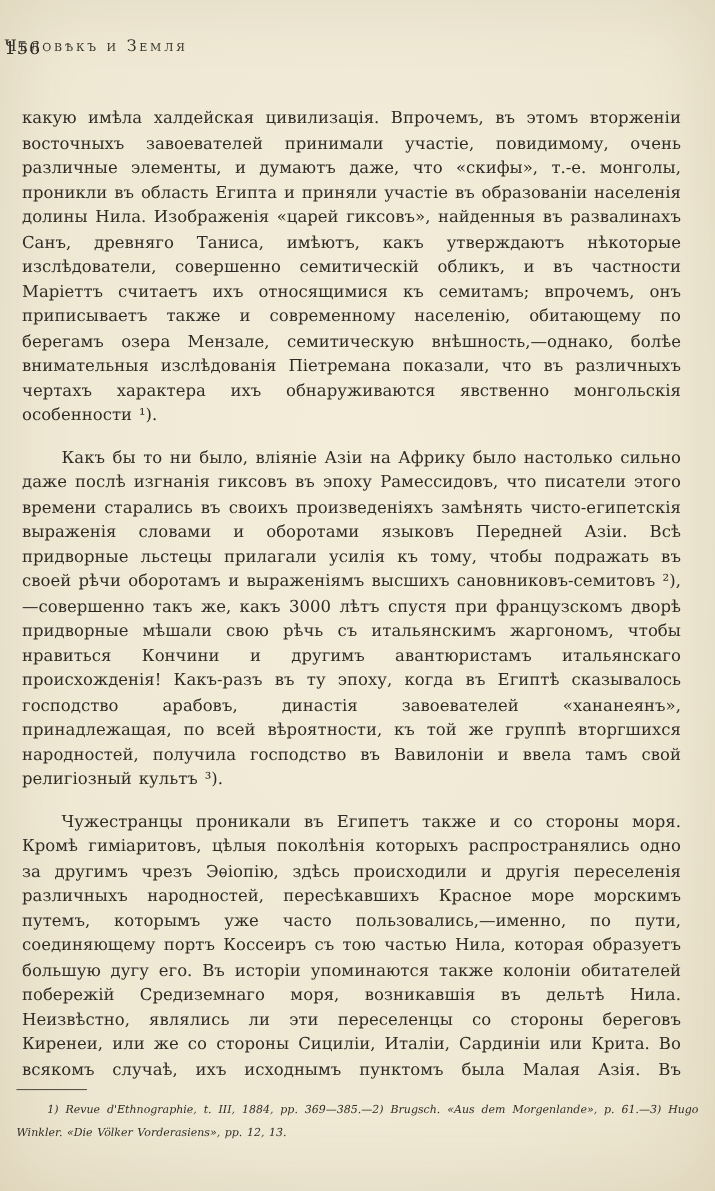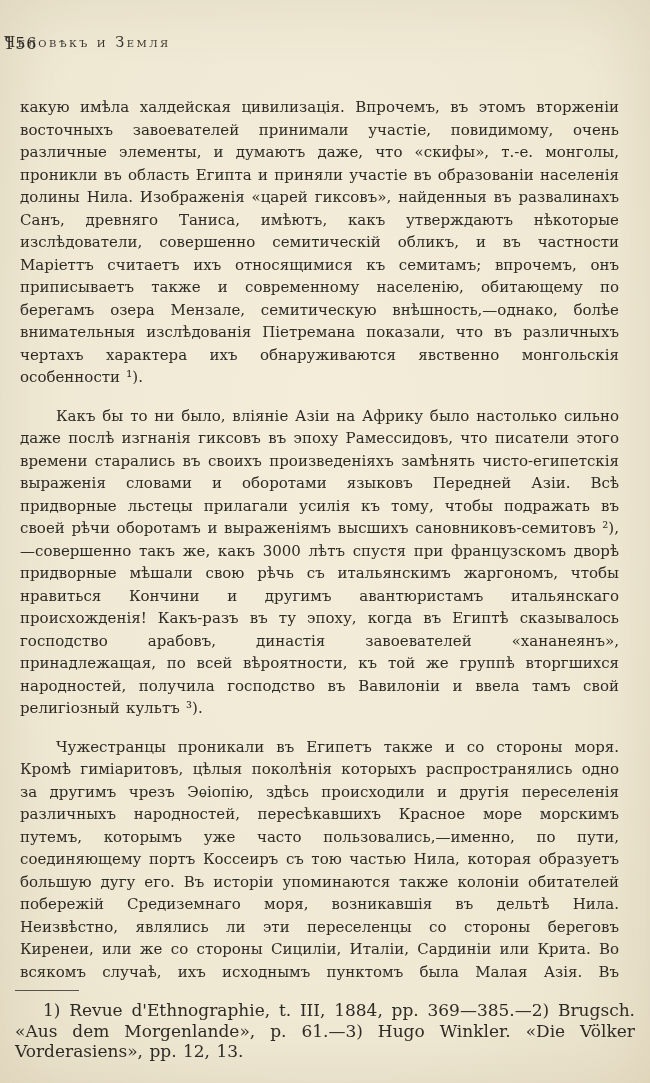--- a/index.html
+++ b/index.html
@@ -60,25 +60,26 @@
     top: 990px;
   }
   .fn-rule {
     width: 64px;
     height: 1px;
     background: #57534a;
     margin-bottom: 9px;
   }
   .fn-text {
     margin: 0;
-    font-size: 17px;
+    font-size: 10px;
     line-height: 20.5px;
     text-align: justify;
     text-indent: 28px;
     word-spacing: 1px;
+    font-style: italic;
   }
 </style>
 </head>
 <body>
 
 <div class="page">
 
   <div class="header">
     <span class="page-number">156</span>
     <div class="running-title">Человѣкъ и Земля</div>

